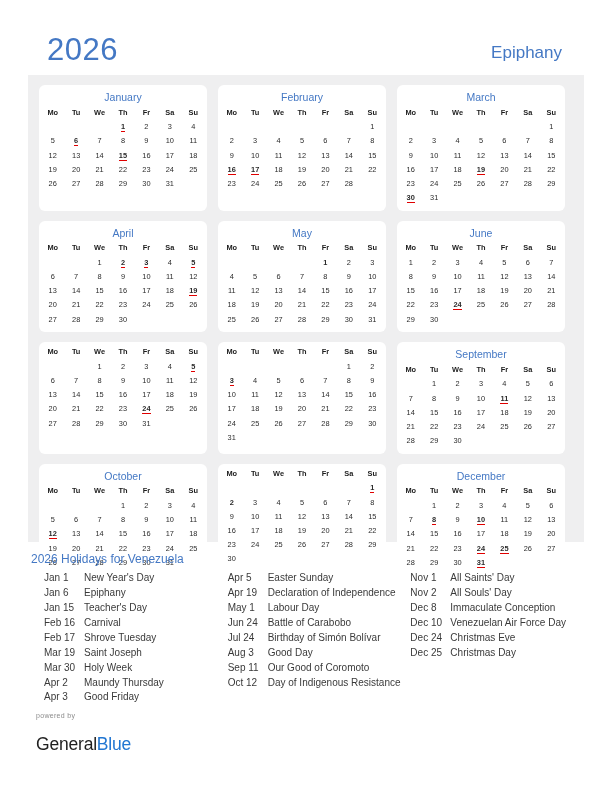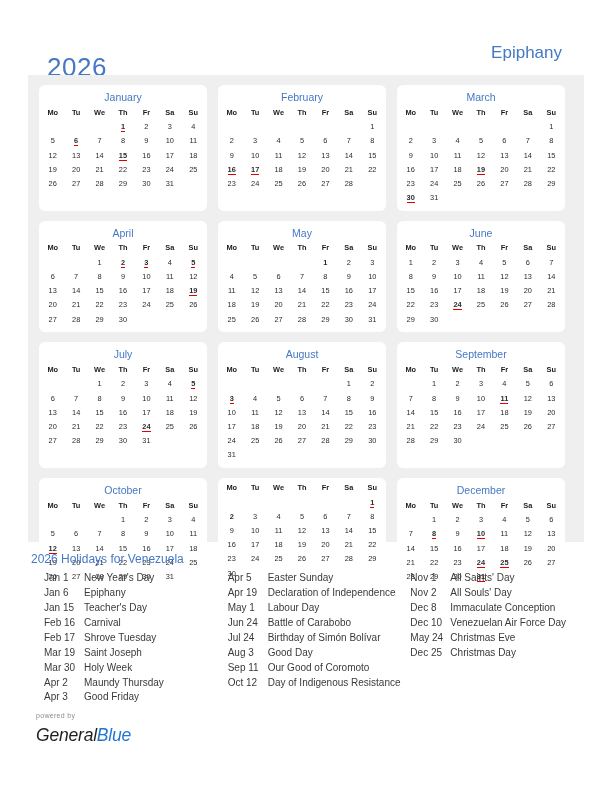--- a/index.html
+++ b/index.html
@@ -26,25 +26,24 @@
     position: absolute;
     left: 0;
     top: 0;
     width: 612px;
     height: 75px;
   }
   .year {
     position: absolute;
     left: 47px;
     top: 34px;
-    font-size: 26px;
+    font-size: 31px;
     color: #4478c4;
     letter-spacing: 0.5px;
     line-height: 1;
-    margin-top: 20px;
   }
   .country {
     position: absolute;
     right: 50px;
     top: 44px;
     font-size: 17px;
     color: #4478c4;
     line-height: 1;
   }
   
@@ -151,23 +150,22 @@
   }
   .powered {
     font-size: 7px;
     color: #8b8b8b;
     line-height: 1;
     letter-spacing: 0.3px;
   }
   .logo {
     font-size: 17.5px;
     line-height: 1;
-    margin-top: 8px;
+    margin-top: 17px;
     letter-spacing: -0.2px;
-    font-style: italic;
   }
   .logo .g { color: #1f1f1f; }
   .logo .b { color: #2176d2; }
 </style>
 </head>
 <body>
 
 <div class="page">
 
   <div class="header">
@@ -558,21 +556,20 @@
                 <td>&nbsp;</td>
                 <td>&nbsp;</td>
                 <td>&nbsp;</td>
                 <td>&nbsp;</td>
                 <td>&nbsp;</td>
               </tr>
             </tbody>
           </table>
         </div>
         <div class="month-card">
-          <div class="month-name">July</div>
           <table class="mtable">
             <thead>
               <tr>
                 <th>Mo</th>
                 <th>Tu</th>
                 <th>We</th>
                 <th>Th</th>
                 <th>Fr</th>
                 <th>Sa</th>
                 <th>Su</th>
@@ -621,21 +618,20 @@
                 <td>29</td>
                 <td>30</td>
                 <td>31</td>
                 <td>&nbsp;</td>
                 <td>&nbsp;</td>
               </tr>
             </tbody>
           </table>
         </div>
         <div class="month-card">
-          <div class="month-name">August</div>
           <table class="mtable">
             <thead>
               <tr>
                 <th>Mo</th>
                 <th>Tu</th>
                 <th>We</th>
                 <th>Th</th>
                 <th>Fr</th>
                 <th>Sa</th>
                 <th>Su</th>
@@ -1047,21 +1043,21 @@
         </div>
         <div class="hrow">
           <div class="hdate">Dec 8</div>
           <div class="hname">Immaculate Conception</div>
         </div>
         <div class="hrow">
           <div class="hdate">Dec 10</div>
           <div class="hname">Venezuelan Air Force Day</div>
         </div>
         <div class="hrow">
-          <div class="hdate">May 24</div>
+          <div class="hdate">Dec 24</div>
           <div class="hname">Christmas Eve</div>
         </div>
         <div class="hrow">
           <div class="hdate">Dec 25</div>
           <div class="hname">Christmas Day</div>
         </div>
       </div>
     </div>
 
   <div class="footer">

